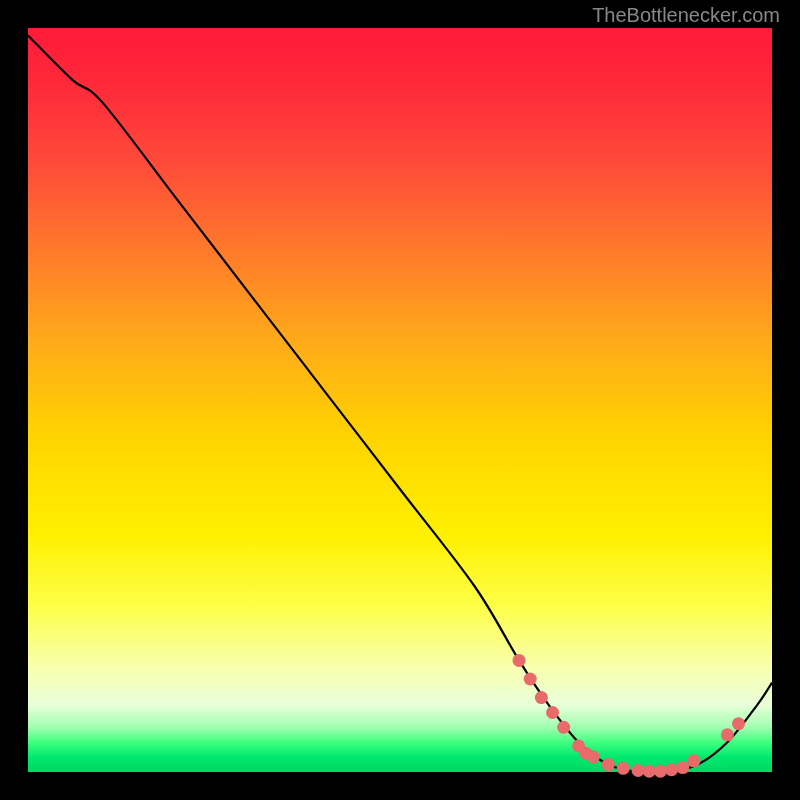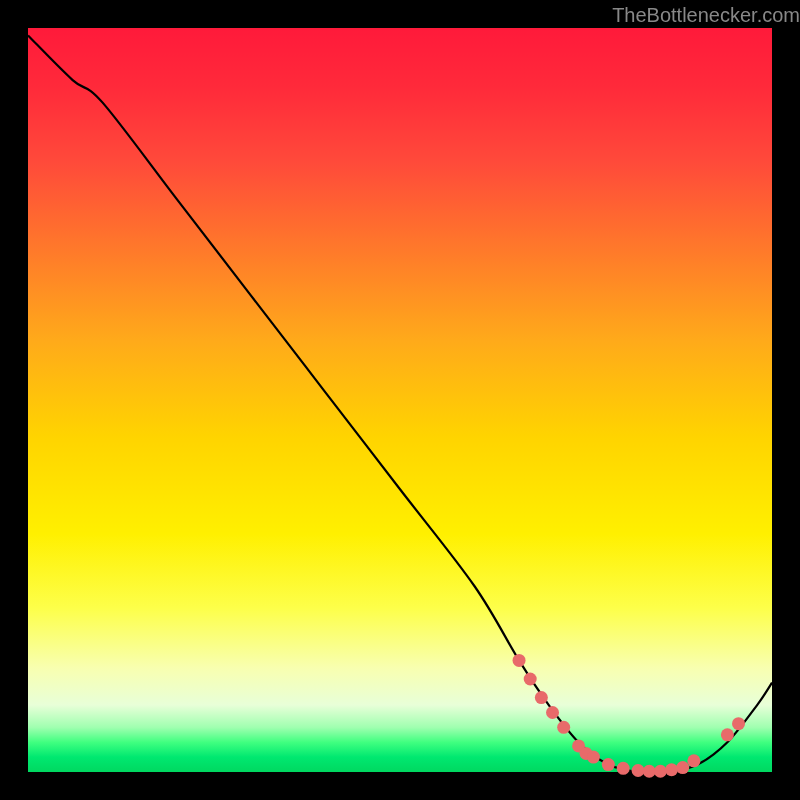--- a/index.html
+++ b/index.html
@@ -6,21 +6,21 @@
   body {
     width: 800px;
     height: 800px;
     background: #000;
     position: relative;
     font-family: Arial, sans-serif;
   }
   .watermark {
     position: absolute;
     top: 4px;
-    right: 0;
+    right: 20px;
     color: #888;
     font-size: 20px;
     font-weight: 500;
     z-index: 10;
   }
   .plot-area {
     position: absolute;
     left: 28px;
     top: 28px;
     width: 744px;

